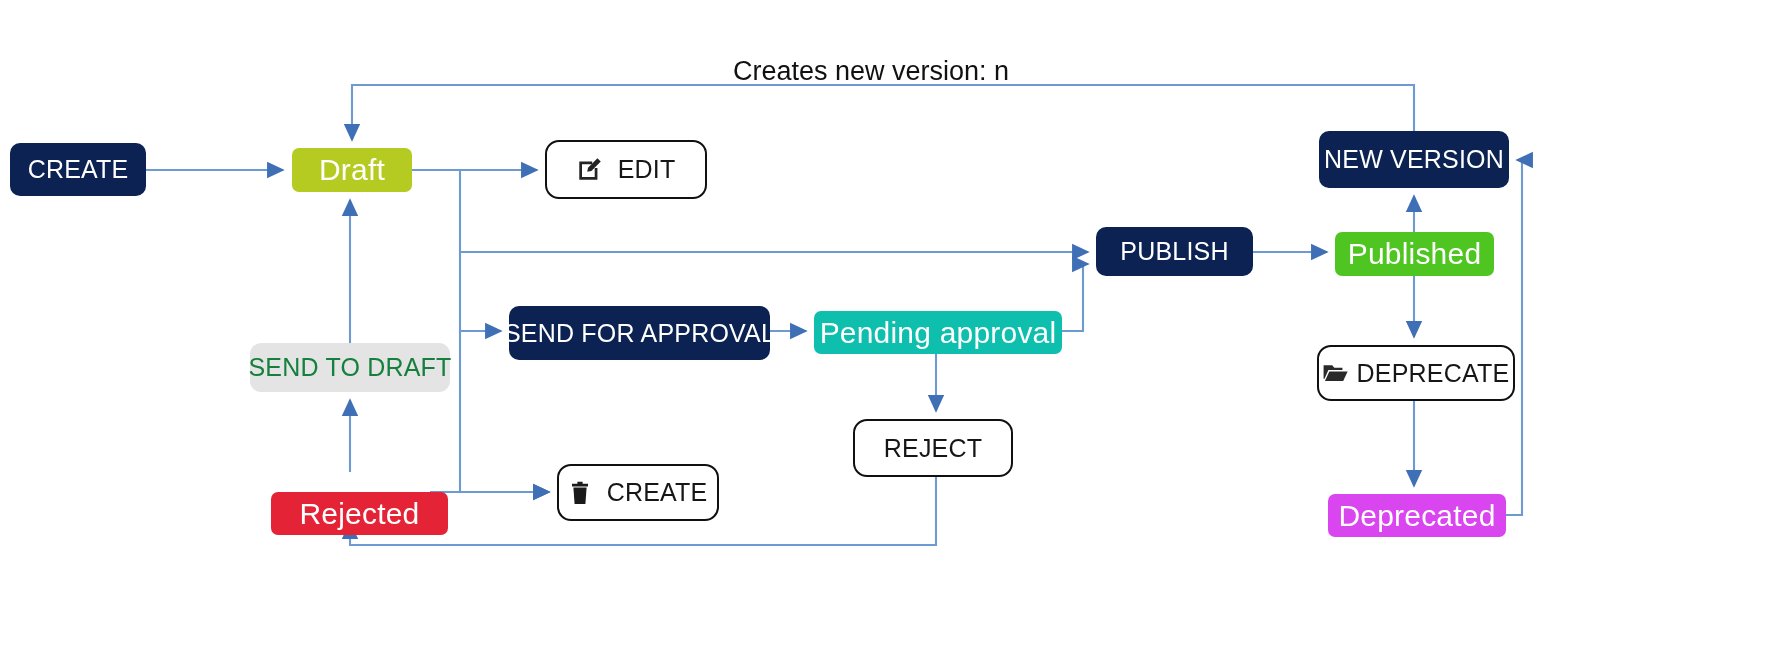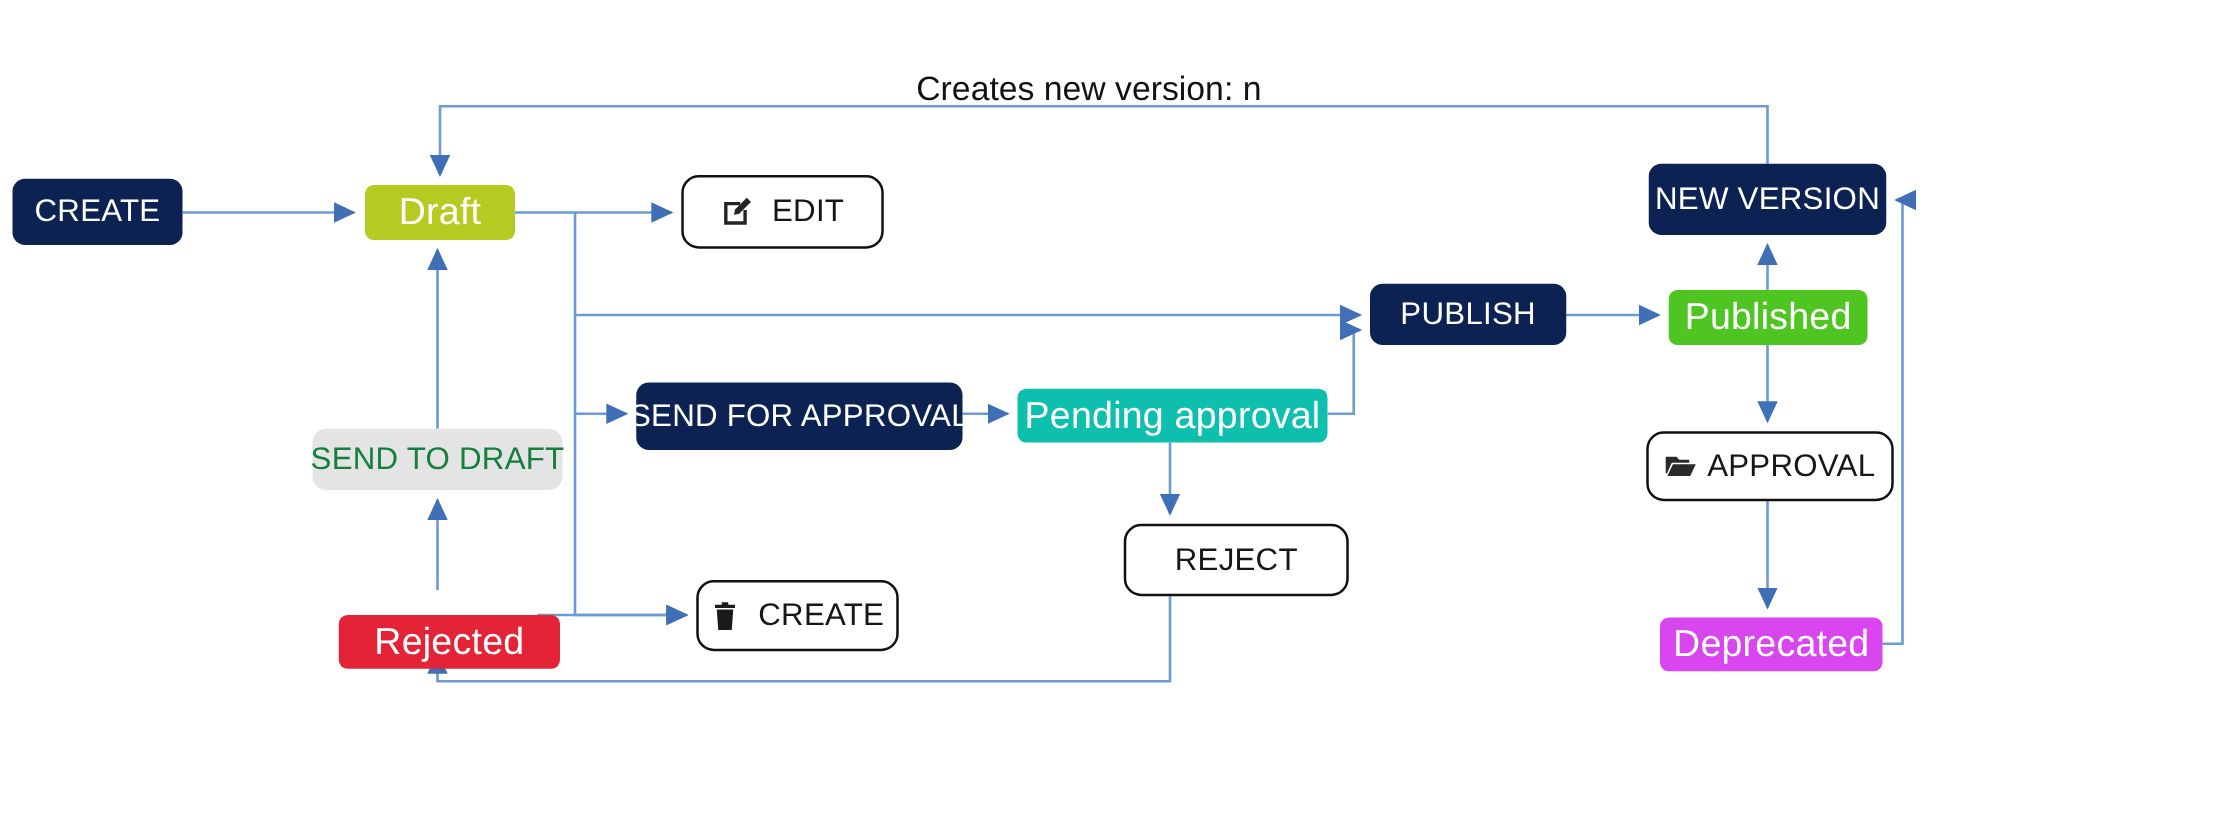--- a/index.html
+++ b/index.html
@@ -167,21 +167,21 @@
   </div>
 
   <div class="node state small-radius" style="left:814px; top:311px; width:248px; height:43px; background:#0fbfae;">
     <span>Pending approval</span>
   </div>
 
   <div class="node action-grey" style="left:250px; top:343px; width:200px; height:49px;">
     <span>SEND TO DRAFT</span>
   </div>
 
-  <div class="node action-outline" style="left:899px; top:419px; width:180px; height:58px;">
+  <div class="node action-outline" style="left:853px; top:419px; width:160px; height:58px;">
     <span>REJECT</span>
   </div>
 
   <div class="node state small-radius" style="left:271px; top:492px; width:177px; height:43px; background:#e42436;">
     <span>Rejected</span>
   </div>
 
   <div class="node action-outline" style="left:557px; top:464px; width:162px; height:57px;">
     <span class="ico">
       <svg width="22" height="24" viewBox="0 0 20 24">
@@ -196,20 +196,20 @@
     <span>NEW VERSION</span>
   </div>
 
   <div class="node action-outline" style="left:1317px; top:345px; width:198px; height:56px; gap:9px;">
     <span class="ico">
       <svg width="25" height="20" viewBox="0 0 26 20">
         <path d="M0.6 2.0 h9.0 l2.2 2.6 h8.4 v2.4 H5.6 L1.6 16.0 H0.6 z" fill="#2a2a2a"></path>
         <path d="M6.6 8.4 h19.0 l-4.6 9.8 H2.0 z" fill="#2a2a2a"></path>
       </svg>
     </span>
-    <span>APPROVAL</span>
+    <span>DEPRECATE</span>
   </div>
 
   <div class="node state small-radius" style="left:1328px; top:494px; width:178px; height:43px; background:#d946ef;">
     <span>Deprecated</span>
   </div>
 
 </div>
 
 </body></html>

